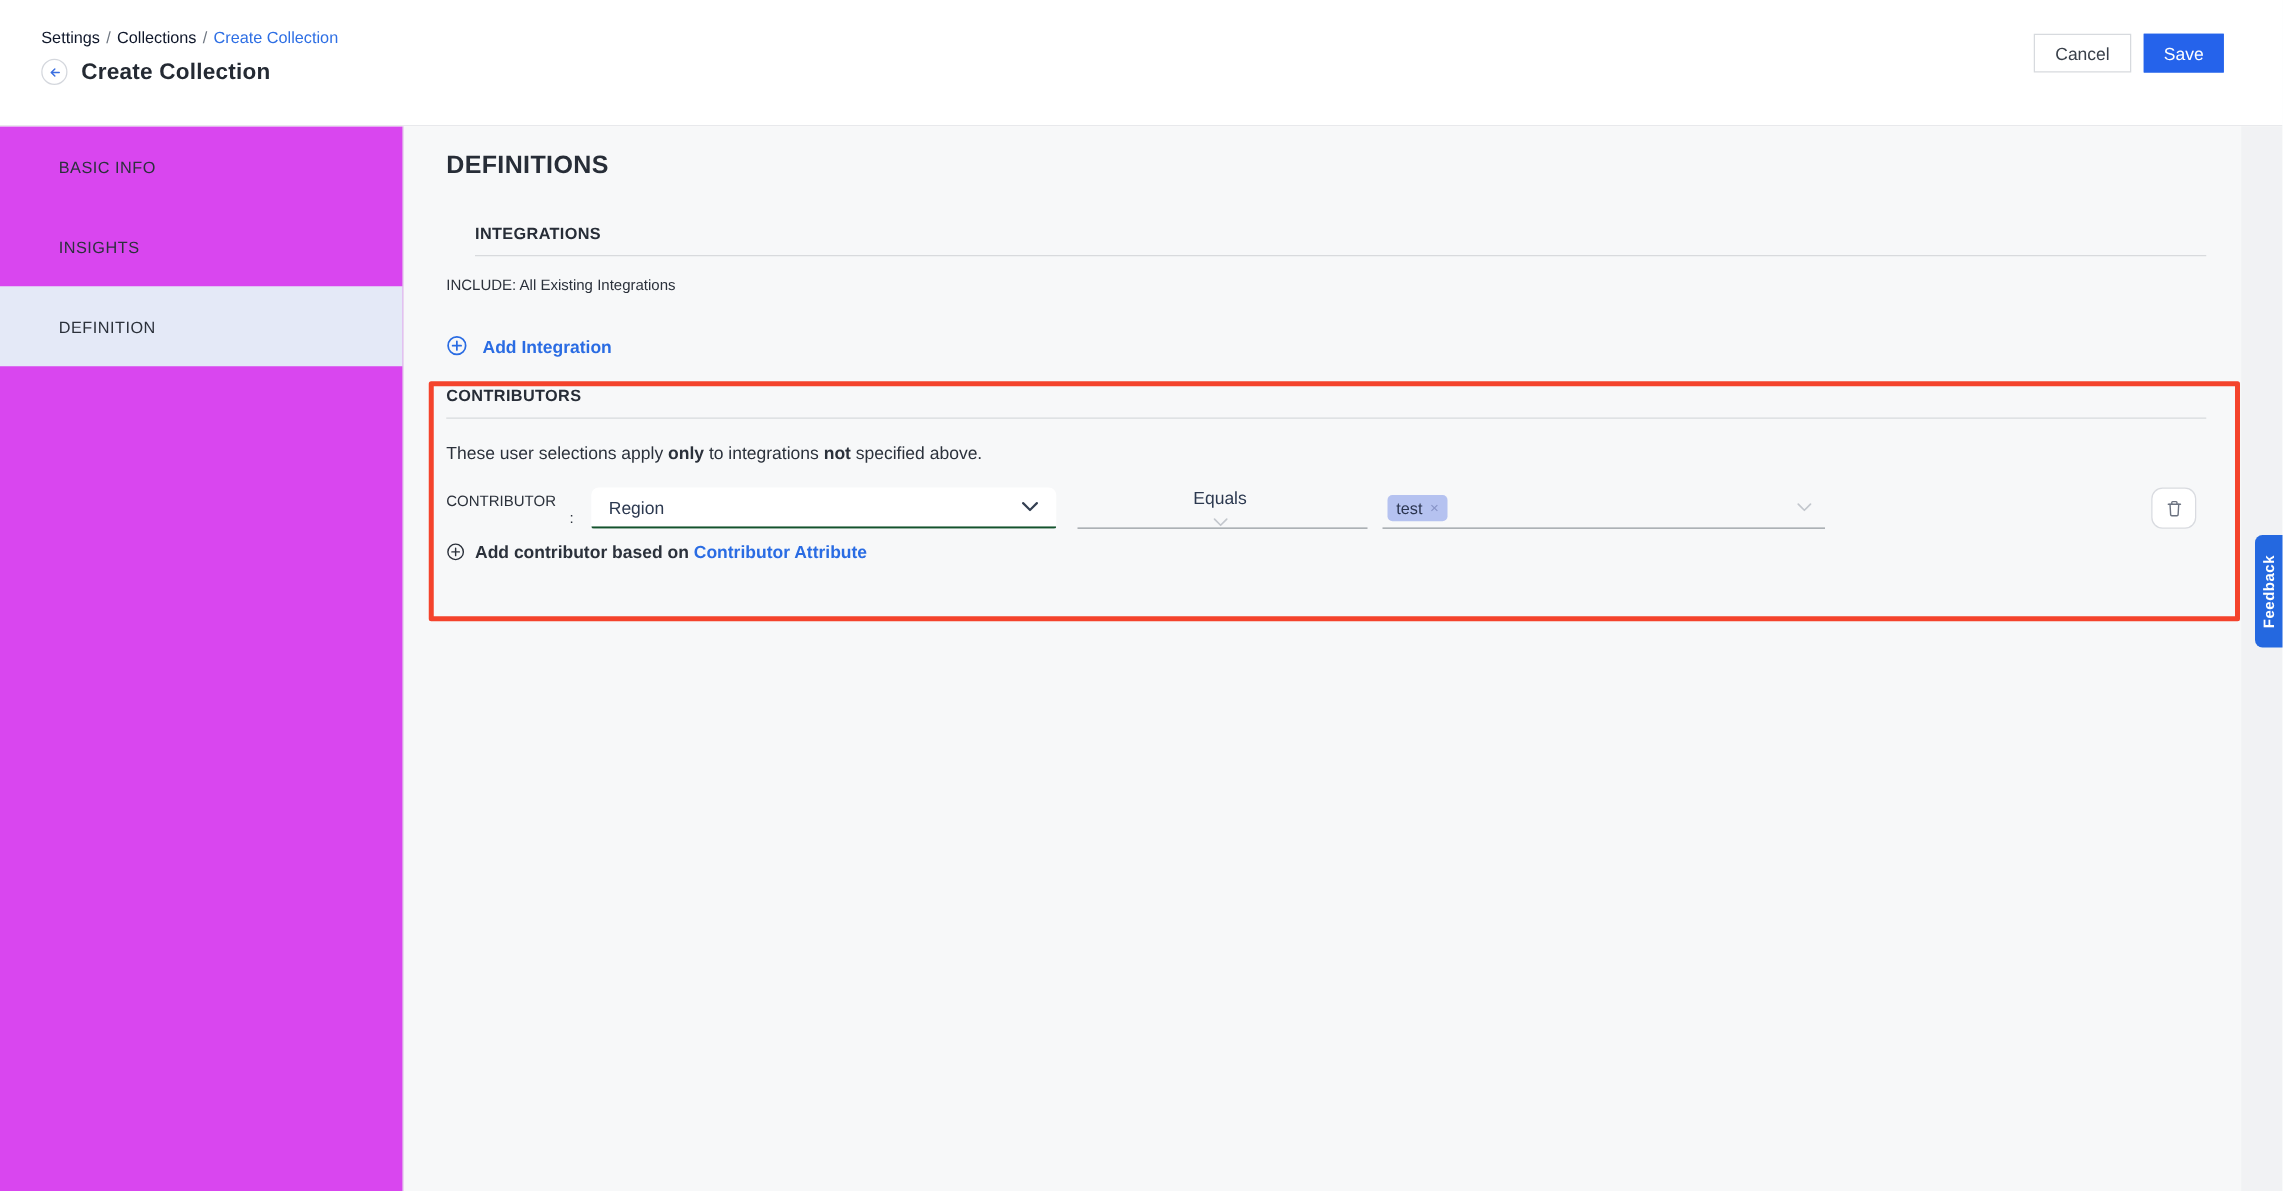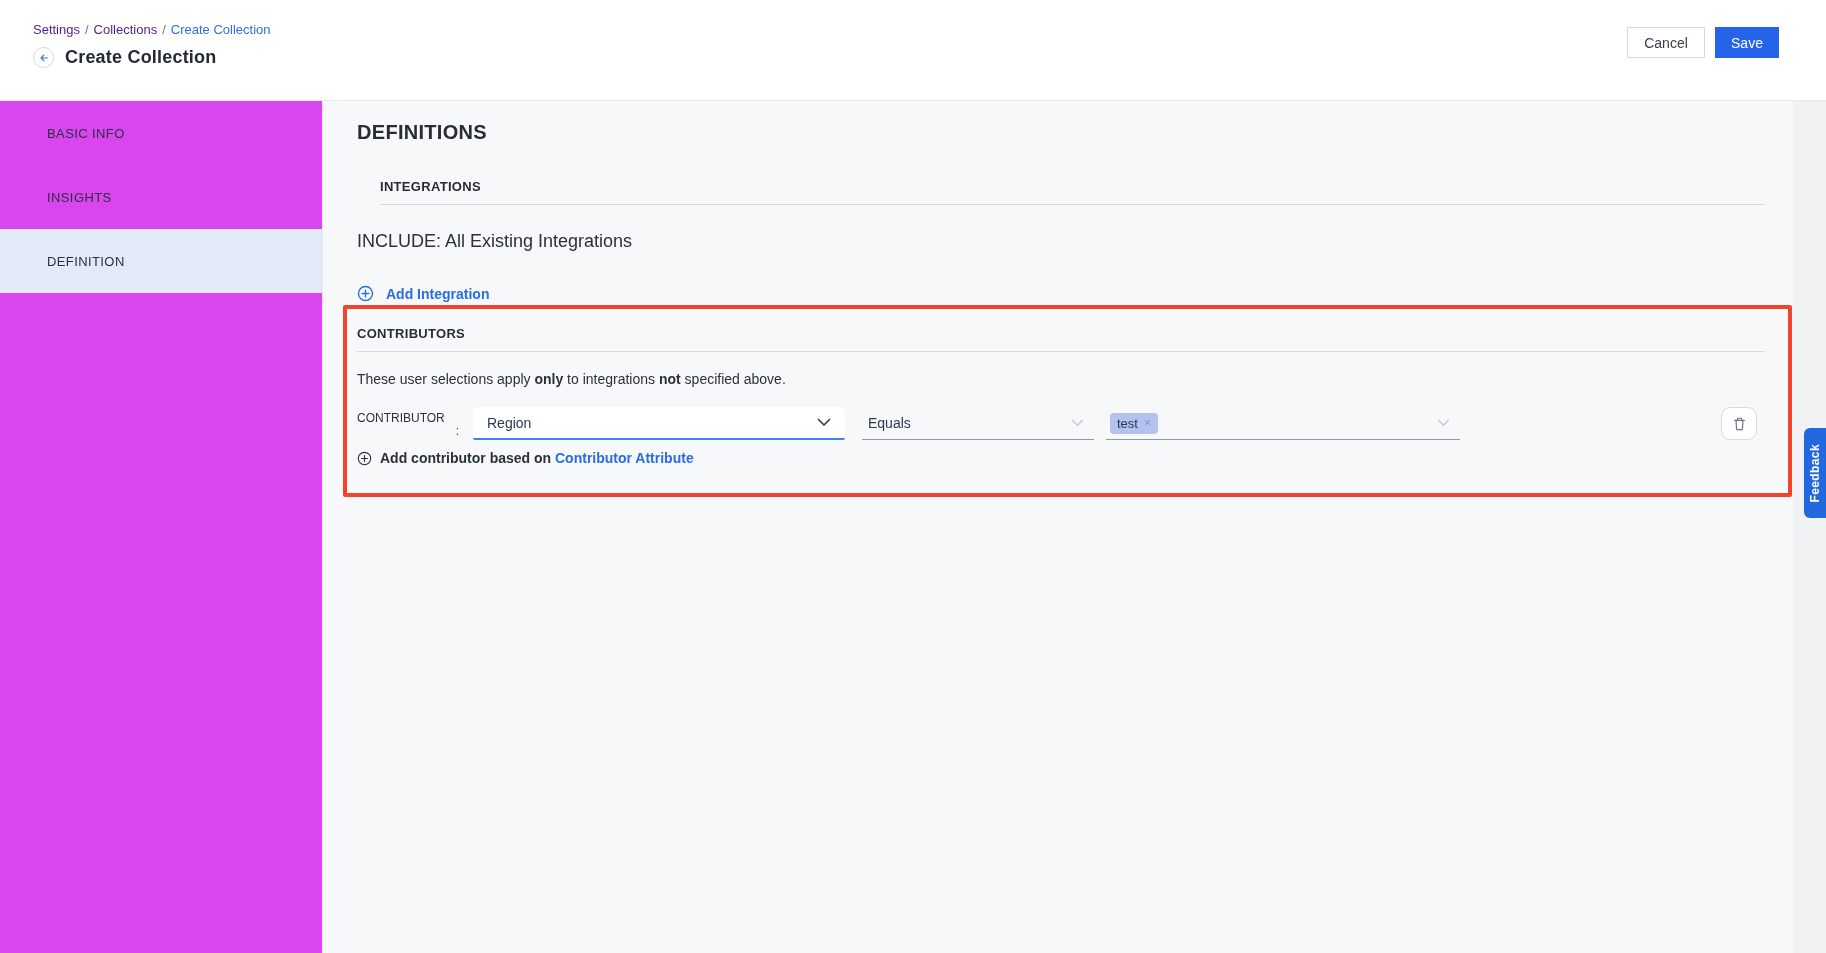--- a/index.html
+++ b/index.html
@@ -4,21 +4,21 @@
 <style>
   * { margin:0; padding:0; box-sizing:border-box; }
   html,body { width:1826px; height:953px; overflow:hidden;
               font-family:"Liberation Sans", sans-serif; background:#ffffff; }
 
   
   .header { position:relative; height:101px; background:#ffffff;
             border-bottom:1px solid #e8e9ec; padding:22px 0 0 33px; }
   .breadcrumb { font-size:13px; color:#6e7681; display:flex; align-items:center; }
   .breadcrumb .sep { margin:0 5px; color:#6e7681; }
-  .breadcrumb .crumb { color:#4c1d95; cursor:pointer; }
+  .breadcrumb .crumb { color:#0f172a; cursor:pointer; }
   .breadcrumb .crumb.current { color:#2e6fe4; }
   .title-row { display:flex; align-items:center; margin-top:10px; }
   .back-btn { width:21px; height:21px; border-radius:50%; background:#fff;
               border:1px solid #d4d7dd; display:flex; align-items:center;
               justify-content:center; cursor:pointer; flex:0 0 auto; }
   .page-title { font-size:18px; font-weight:bold; color:#242a33; margin-left:11px;
                 letter-spacing:.2px; }
   .header-actions { position:absolute; top:27px; right:47px; display:flex; gap:10px; }
   .btn { height:31px; border-radius:0; font-size:14px; cursor:pointer;
          display:flex; align-items:center; justify-content:center;
@@ -39,43 +39,43 @@
   .right-gutter { position:absolute; top:0; right:0; bottom:0; width:33px;
                   background:#f1f2f4; }
 
   .main-title { font-size:20px; font-weight:600; color:#272d37; letter-spacing:.3px; line-height:22px; }
 
   .section-heading { font-size:13px; font-weight:600; color:#272d37; letter-spacing:.3px;
                      padding-bottom:10px; border-bottom:1px solid #d8dadd; }
   .sec-integrations { margin-top:36px;margin-left:23px; }
   .sec-contributors { margin-top:24px; }
 
-  .include-line { margin-top:26px; font-size:18px; color:#2b313b; }
+  .include-line { margin-top:16px; font-size:12px; color:#2b313b; }
 
   .add-link { margin-top:33px; display:flex; align-items:center; gap:12px;
               color:#2a6ce3; font-size:14px; font-weight:600; cursor:pointer; width:max-content; }
   .icon-plus { display:flex; }
 
   .note-line { margin-top:19px; font-size:14px; color:#2b313b; }
   .note-line b { font-weight:bold; }
 
   
   .crow { margin-top:20px; display:flex; align-items:flex-start; }
   .crow-label { width:116px; flex:0 0 116px; margin-top:5px; font-size:12px;
                 color:#2b313b; line-height:13px; }
   .crow-label .l1 { display:block; }
   .crow-label .l2 { display:block; text-align:right; padding-right:14px; }
 
   .select { height:33px; display:flex; align-items:center; cursor:pointer; }
   .select-attr { width:372px; background:#ffffff; border-radius:6px 6px 2px 2px;
-                 border-bottom:2px solid #3b82f6; padding:0 14px;
+                 border-bottom:2px solid #14532d; padding:0 14px;
                  justify-content:space-between; }
   .select-attr .val { font-size:14px; color:#2c3950; }
   .select-op { width:232px; margin-left:17px; border-bottom:1px solid #94999f;
-               padding:0 10px 0 6px; justify-content:space-between; background:transparent; }
+               padding:0 10px 0 6px; justify-content:space-between; background:transparent;flex-direction:column; }
   .select-op .val { font-size:14px; color:#2c3950; }
   .select-multi { width:354px; margin-left:12px; border-bottom:1px solid #94999f;
                   padding:0 10px 0 4px; justify-content:space-between; background:transparent;gap:45px; }
 
   .tag { display:flex; align-items:center; background:#b5c2f0; border-radius:4px;
          height:21px; padding:0 7px; font-size:13px; color:#2b3550; }
   .tag .x { margin-left:6px; color:#8793c6; font-size:12px; cursor:pointer; }
 
   .trash-btn { margin-left:auto; margin-right:8px; width:36px; height:33px;
                background:#ffffff; border:1px solid #d9dbe0; border-radius:9px;

